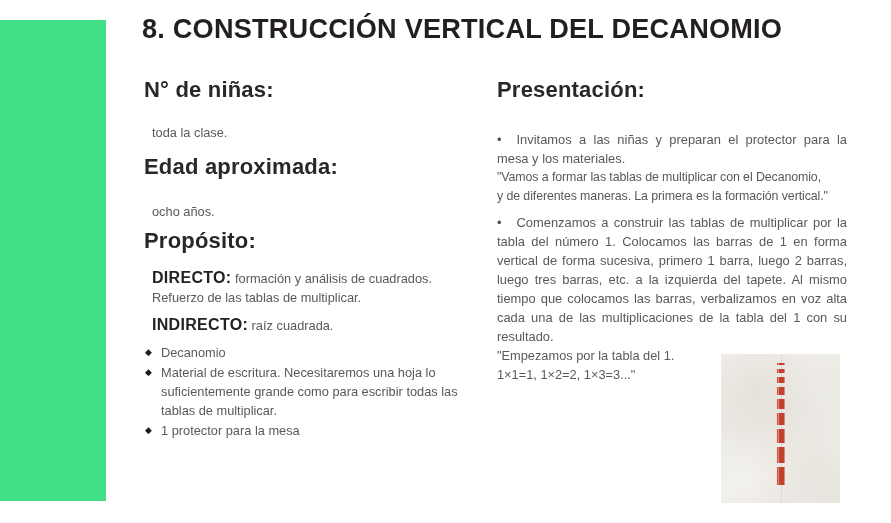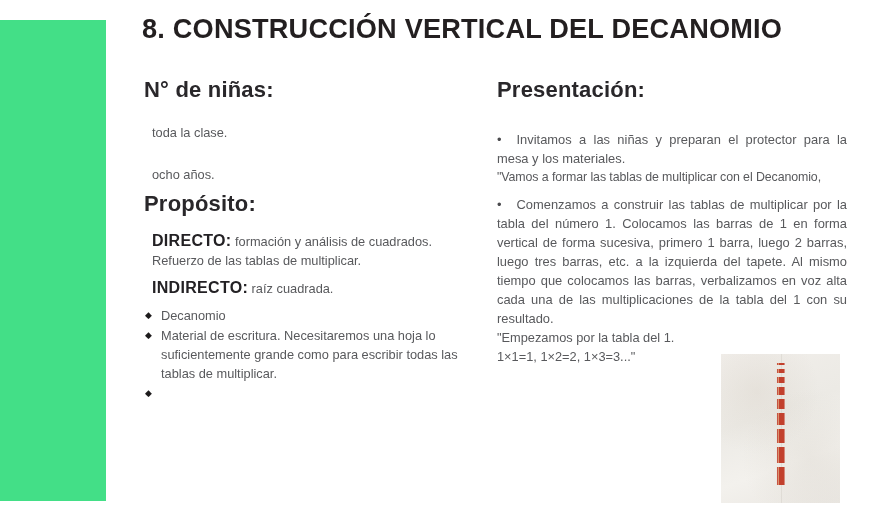--- a/index.html
+++ b/index.html
@@ -78,40 +78,42 @@
 <body>
 
 <div class="green-bar" style="background: rgb(67, 223, 135);"></div>
 
 <div class="page-title">8. CONSTRUCCIÓN VERTICAL DEL DECANOMIO</div>
 
 <div class="col col-left">
   <h2>N° de niñas:</h2>
   <p class="body-sm mt-toda">toda la clase.</p>
 
+  <h2 class="mt-edad">Edad aproximada:</h2>
   <p class="body-sm mt-ocho">ocho años.</p>
 
   <h2 class="mt-prop">Propósito:</h2>
   <p class="body-sm mt-dir"><span class="lbl">DIRECTO:</span> <span>formación y análisis de cuadrados. Refuerzo de las tablas de multiplicar.</span></p>
   <p class="body-sm"><span class="lbl">INDIRECTO:</span> <span>raíz cuadrada.</span></p>
 
   <ul class="material mt-list">
     <li><span class="li-bullet">◆</span><span>Decanomio</span></li>
     <li><span class="li-bullet">◆</span><span>Material de escritura. Necesitaremos una hoja lo suficientemente grande como para escribir todas las tablas de multiplicar.</span></li>
-    <li><span class="li-bullet">◆</span></li>
+    <li><span class="li-bullet">◆</span><span>1 protector para la mesa</span></li>
   </ul>
 </div>
 
 <div class="col col-right">
   <h2>Presentación:</h2>
 
   <p class="step mt-step1"><span class="dot">•</span><span>Invitamos a las niñas y preparan el protector para la mesa y los materiales.</span></p>
 
   <p class="quote mt-quote1">
       <span class="qline">"Vamos a formar las tablas de multiplicar con el Decanomio,</span>
+      <span class="qline">y de diferentes maneras. La primera es la formación vertical."</span>
     </p>
 
   <p class="step mt-step2"><span class="dot">•</span><span>Comenzamos a construir las tablas de multiplicar por la tabla del número 1. Colocamos las barras de 1 en forma vertical de forma sucesiva, primero 1 barra, luego 2 barras, luego tres barras, etc. a la izquierda del tapete. Al mismo tiempo que colocamos las barras, verbalizamos en voz alta cada una de las multiplicaciones de la tabla del 1 con su resultado.</span></p>
 
   <p class="quote quote2 mt-quote2">
       <span class="qline">"Empezamos por la tabla del 1.</span>
       <span class="qline">1×1=1, 1×2=2, 1×3=3..."</span>
     </p>
 </div>
 

